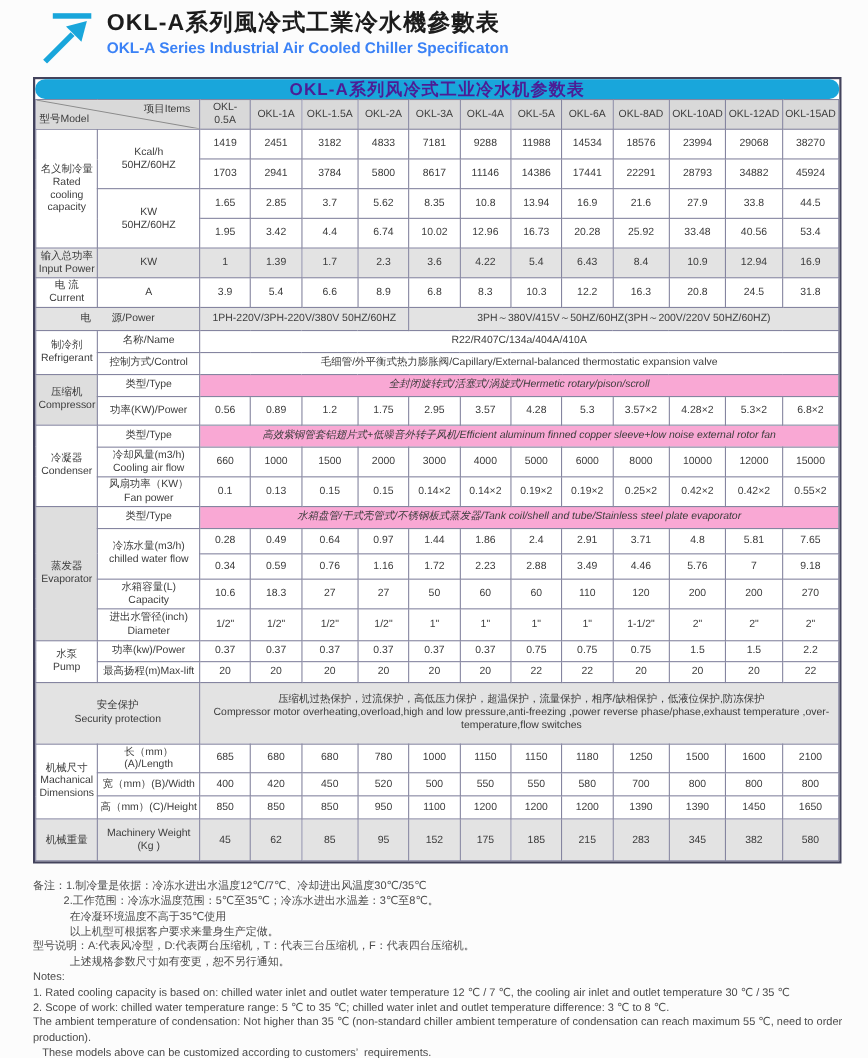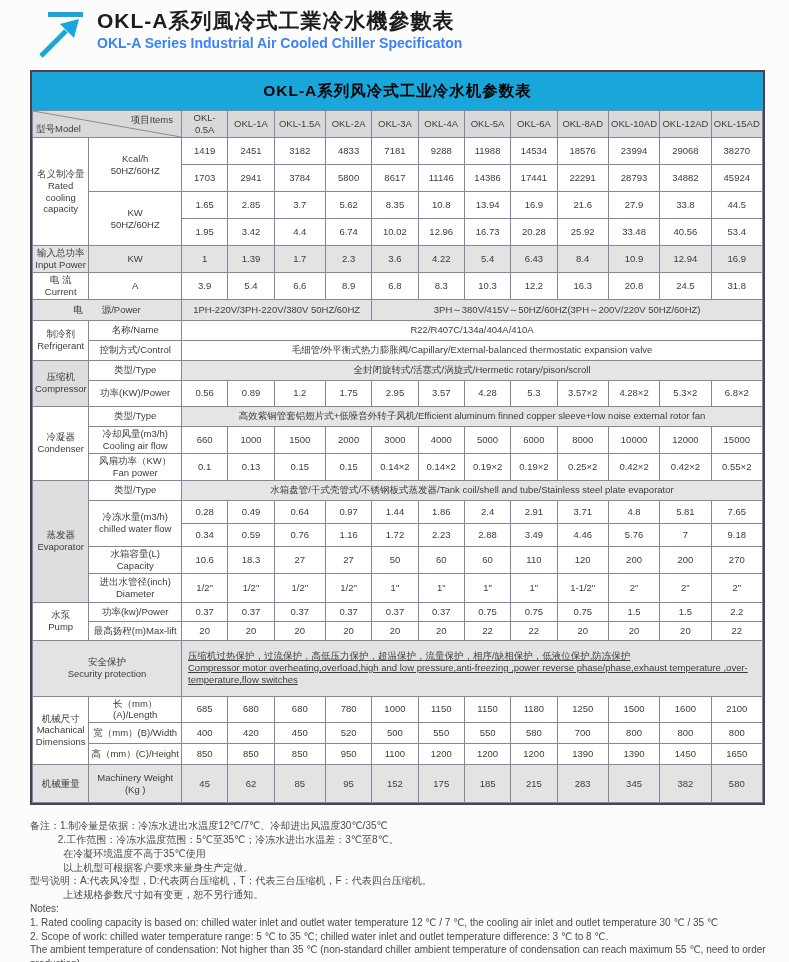--- a/index.html
+++ b/index.html
@@ -9,35 +9,35 @@
     color:#3c3c3c;-webkit-font-smoothing:antialiased;
   }
   
   .page-header{display:flex;align-items:flex-start;padding:8px 0 0 39px;height:58px;}
   .logo{width:46px;height:48px;flex:0 0 auto;margin-top:2px;}
   .titles{margin-left:12px;}
   .title-zh{font-size:21px;font-weight:700;color:#1c1c1c;letter-spacing:1px;line-height:26px;}
   .title-en{font-size:14px;font-weight:700;color:#3b82f6;line-height:19px;}
   
   .tbl-outer{margin:4px 0 0 30px;width:731px;border:2px solid #43435c;background:#fff;}
-  .caption-bar{height:38px;background:#19a6db;color:#000000;font-size:15.5px;font-weight:700;
-    display:flex;align-items:center;justify-content:center;letter-spacing:1px;}
+  .caption-bar{height:18px;background:#19a6db;color:#4c1d95;font-size:15.5px;font-weight:700;
+    display:flex;align-items:center;justify-content:center;letter-spacing:1px;border-radius:10px;}
   table{border-collapse:collapse;table-layout:fixed;width:100%;font-size:9.5px;}
   col.c-cat{width:56px;} col.c-item{width:92px;}
   col.cd{width:46px;} col.cd-w{width:51px;}
   td{border:1px solid #8585a0;text-align:center;vertical-align:middle;
      padding:1px 2px;line-height:1.25;overflow:hidden;}
   .cat,.item{white-space:pre-line;}
   .g{background:#dedede;}
   tr.grey-row td{background:#e3e3e3;}
   tr.model-row td{background:#d9d9d9;}
   tr.model-row{height:27px;}
-  .span-cell{background:#e5e5e5;}
+  .span-cell{background:#f9a8d4;font-style:italic;}
   tr.sec td{border-top:1.6px solid #43435c;}
-  .left-cell{text-align:left;padding-left:6px;text-decoration:underline;}
+  .left-cell{text-align:center;padding-left:6px;}
   .h27{height:27px}.h26{height:26px}.h21{height:21px}.h20{height:20px}
   .h23{height:23px}.h29{height:29px}.h19{height:19px}.h38{height:38px}.h56{height:56px}
   
   .corner{position:relative;padding:0;background:#d9d9d9;}
   .corner svg{position:absolute;left:0;top:0;width:100%;height:100%;}
   .corner .c-model{position:absolute;left:3px;bottom:2px;font-size:9.5px;}
   .corner .c-items{position:absolute;right:8px;top:3px;font-size:9.5px;}
   
   .notes{margin:14px 0 0 30px;width:740px;font-size:10px;line-height:13.8px;color:#4a4a4a;}
   .notes div{white-space:pre-wrap;}

